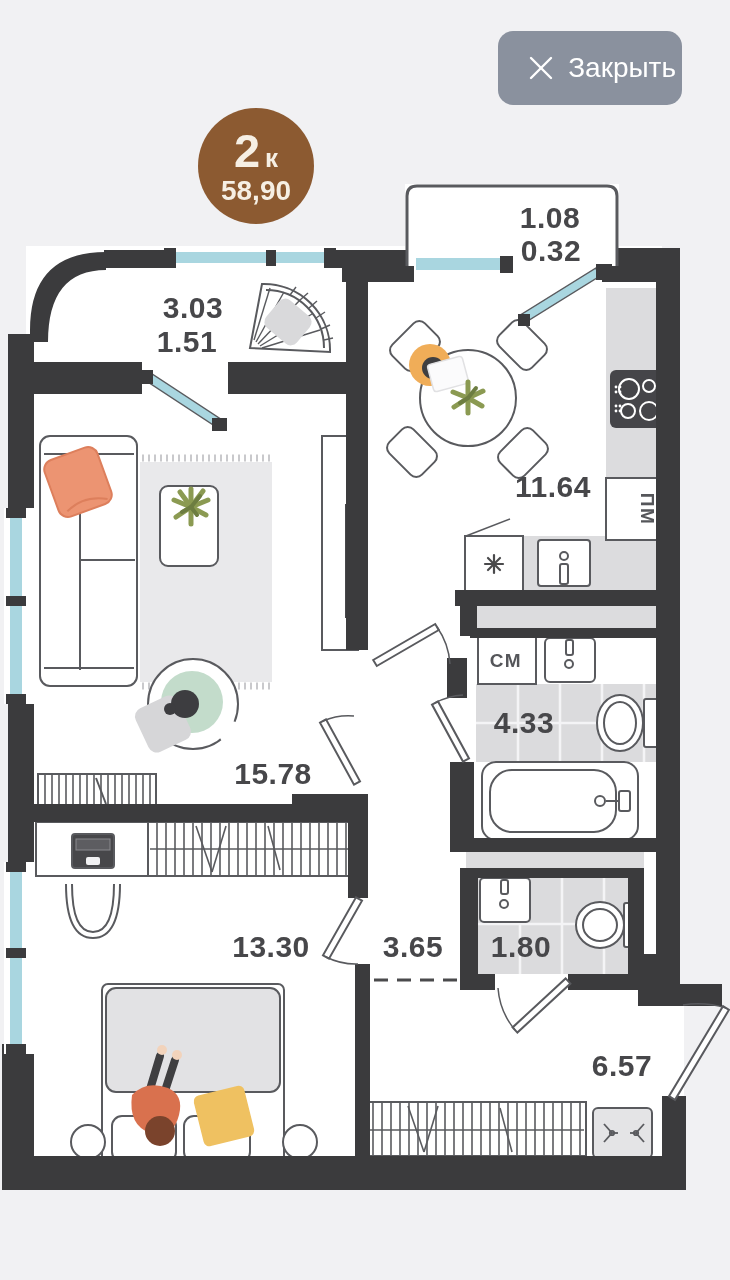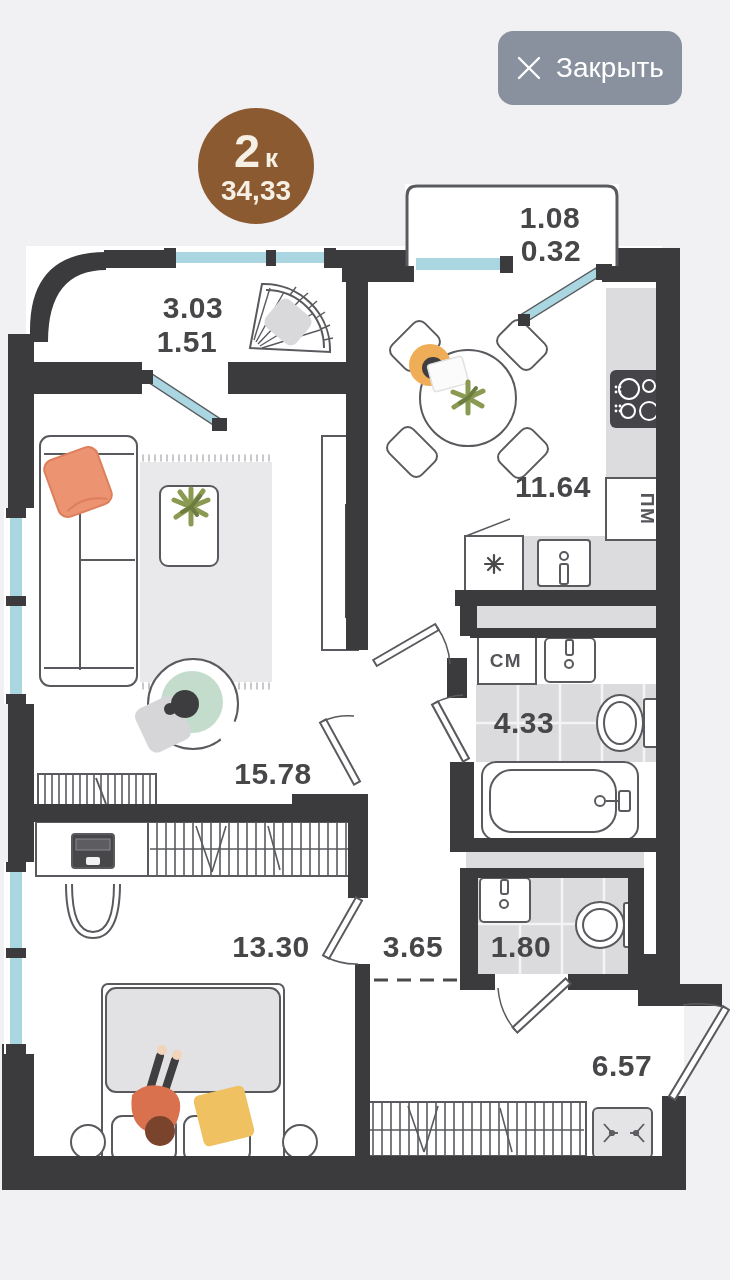--- a/index.html
+++ b/index.html
@@ -1,21 +1,21 @@
 <!DOCTYPE html>
 <html><head>
 <meta charset="utf-8">
 <style>
   html,body{margin:0;padding:0;width:730px;height:1280px;background:#f1f1f3;
     font-family:"Liberation Sans",sans-serif;overflow:hidden;}
   .stage{position:relative;width:730px;height:1280px;}
   svg.plan{position:absolute;left:0;top:0;}
   .close-btn{position:absolute;left:498px;top:31px;width:184px;height:74px;
     background:#8a919e;border-radius:15px;border:none;display:flex;align-items:center;
-    justify-content:center;gap:14px;color:#ffffff;font-size:28px;cursor:pointer;
+    justify-content:flex-end;gap:14px;color:#ffffff;font-size:28px;cursor:pointer;
     font-family:"Liberation Sans",sans-serif;}
   .badge{position:absolute;left:198px;top:108px;width:116px;height:116px;border-radius:50%;
     background:#8c5a31;color:#f6efe4;display:flex;flex-direction:column;align-items:center;
     justify-content:center;font-weight:bold;}
   .badge .row1{display:flex;align-items:baseline;line-height:1;}
   .badge .num{font-size:47px;}
   .badge .suffix{font-size:26px;margin-left:5px;}
   .badge .area{font-size:28px;margin-top:3px;line-height:1;}
   text.room{font-weight:bold;font-size:30px;fill:#47474a;letter-spacing:.5px;}
   text.small{font-weight:bold;font-size:19px;fill:#55565a;letter-spacing:1.5px;}
@@ -421,16 +421,16 @@
     <line x1="23" y1="3" x2="3" y2="23" stroke="#ffffff" stroke-width="2.4" stroke-linecap="round"></line>
   </svg>
   <span>Закрыть</span>
 </button>
 
 <div class="badge">
   <div class="row1">
     <span class="num">2</span>
     <span class="suffix">к</span>
   </div>
-  <div class="area">34,33</div>
+  <div class="area">58,90</div>
 </div>
 
 </div>
 
 </body></html>

